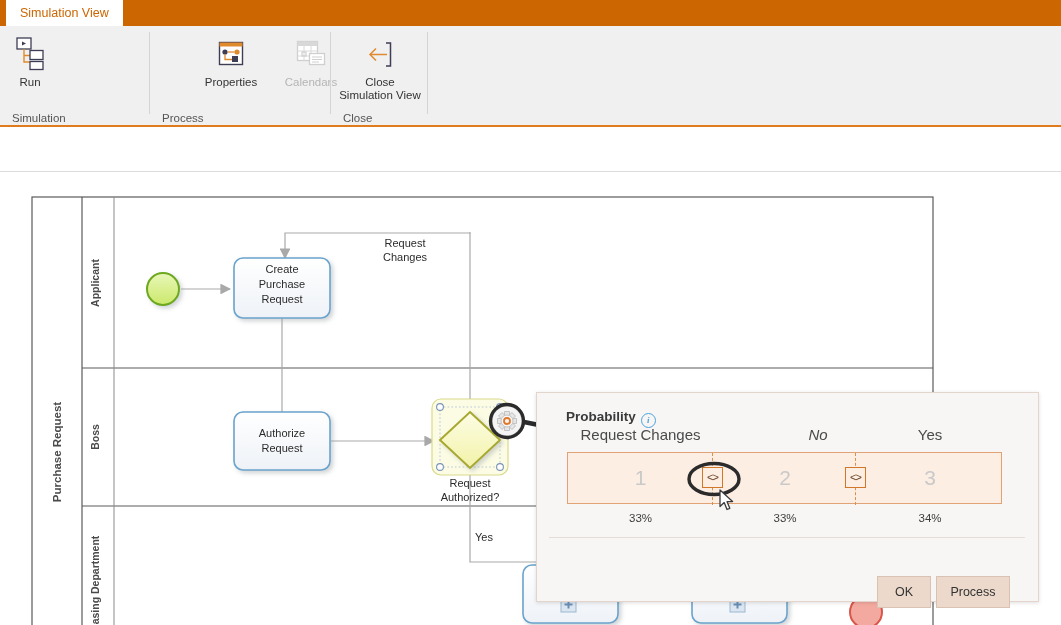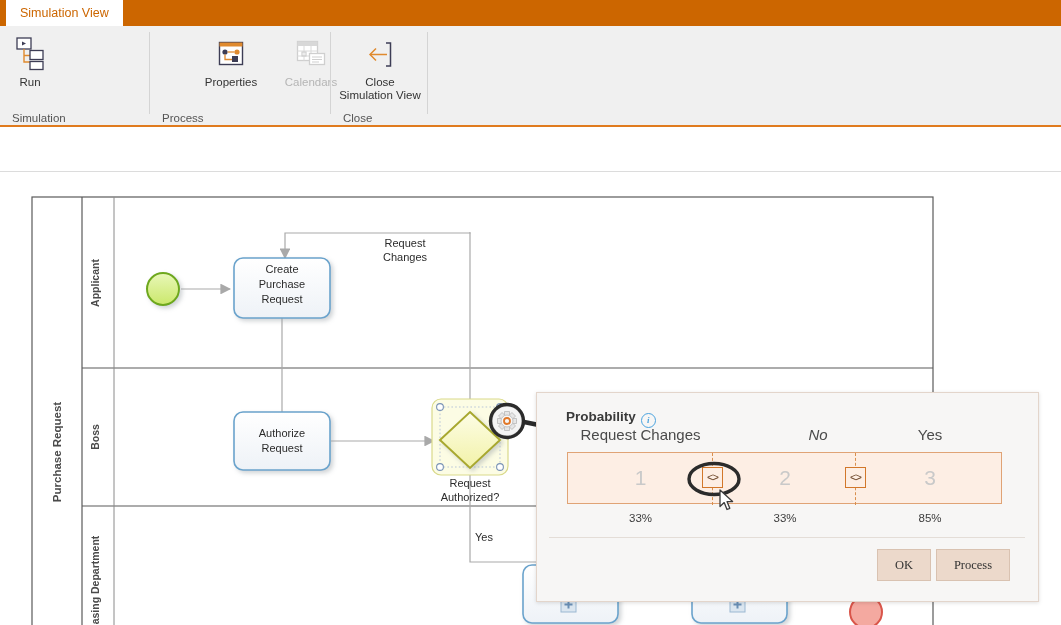--- a/index.html
+++ b/index.html
@@ -68,23 +68,23 @@
   .seg-num{position:absolute;top:12px;font-size:21px;color:#c9c9c9;text-align:center;}
   .divline{position:absolute;top:0;width:0;height:52px;border-left:1px dashed #d98f4e;}
   .handle{
     position:absolute;width:21px;height:21px;box-sizing:border-box;
     border:1px solid #d2772a;background:#fdeee4;color:#6a4325;
     font-size:11px;line-height:19px;text-align:center;letter-spacing:-1px;
   }
   .pct{position:absolute;top:512px;font-size:11.5px;color:#3c3c3c;text-align:center;}
   #dlg-divider{position:absolute;left:549px;top:537px;width:476px;height:1px;background:#e4ddd7;}
   .dbtn{
-    position:absolute;top:549px;height:30px;background:#ecd9cb;border:1px solid #d9c2b1;
+    position:absolute;top:576px;height:30px;background:#ecd9cb;border:1px solid #d9c2b1;
     font-size:12.5px;color:#333;display:flex;align-items:center;justify-content:center;
-    font-family:Liberation Serif, serif;
+    font-family:Liberation Sans, sans-serif;
   }
   #btn-ok{left:877px;width:52px;}
   #btn-cancel{left:936px;width:72px;}
   
   #cursor{position:absolute;left:719px;top:489px;}
 </style>
 </head>
 <body>
 
 <div id="titlebar">
@@ -389,21 +389,21 @@
 <div class="divline" style="left:855px;top:453px;"></div>
 
 <div class="handle" style="left:702px;top:467px;">&lt;&gt;</div>
 <div class="handle" style="left:845px;top:467px;">&lt;&gt;</div>
 <svg style="position:absolute;left:686px;top:460px;" width="56" height="38">
   <ellipse cx="28" cy="19" rx="25" ry="15.5" fill="none" stroke="#2b2b2b" stroke-width="3.4"></ellipse>
 </svg>
 
 <div class="pct" style="left:568px;width:145px;">33%</div>
 <div class="pct" style="left:715px;width:140px;">33%</div>
-<div class="pct" style="left:858px;width:144px;">85%</div>
+<div class="pct" style="left:858px;width:144px;">34%</div>
 
 <div id="dlg-divider"></div>
 <div class="dbtn" id="btn-ok">OK</div>
 <div class="dbtn" id="btn-cancel">Process</div>
 
 <svg id="cursor" width="18" height="24" viewBox="0 0 18 24">
   <path d="M1 1 L1 17.5 L5.2 13.6 L8 20.5 L10.8 19.3 L8.1 12.7 L13.6 12.6 Z" fill="#ffffff" stroke="#3a3a3a" stroke-width="1.3" stroke-linejoin="round"></path>
 </svg>
 
 </body></html>

